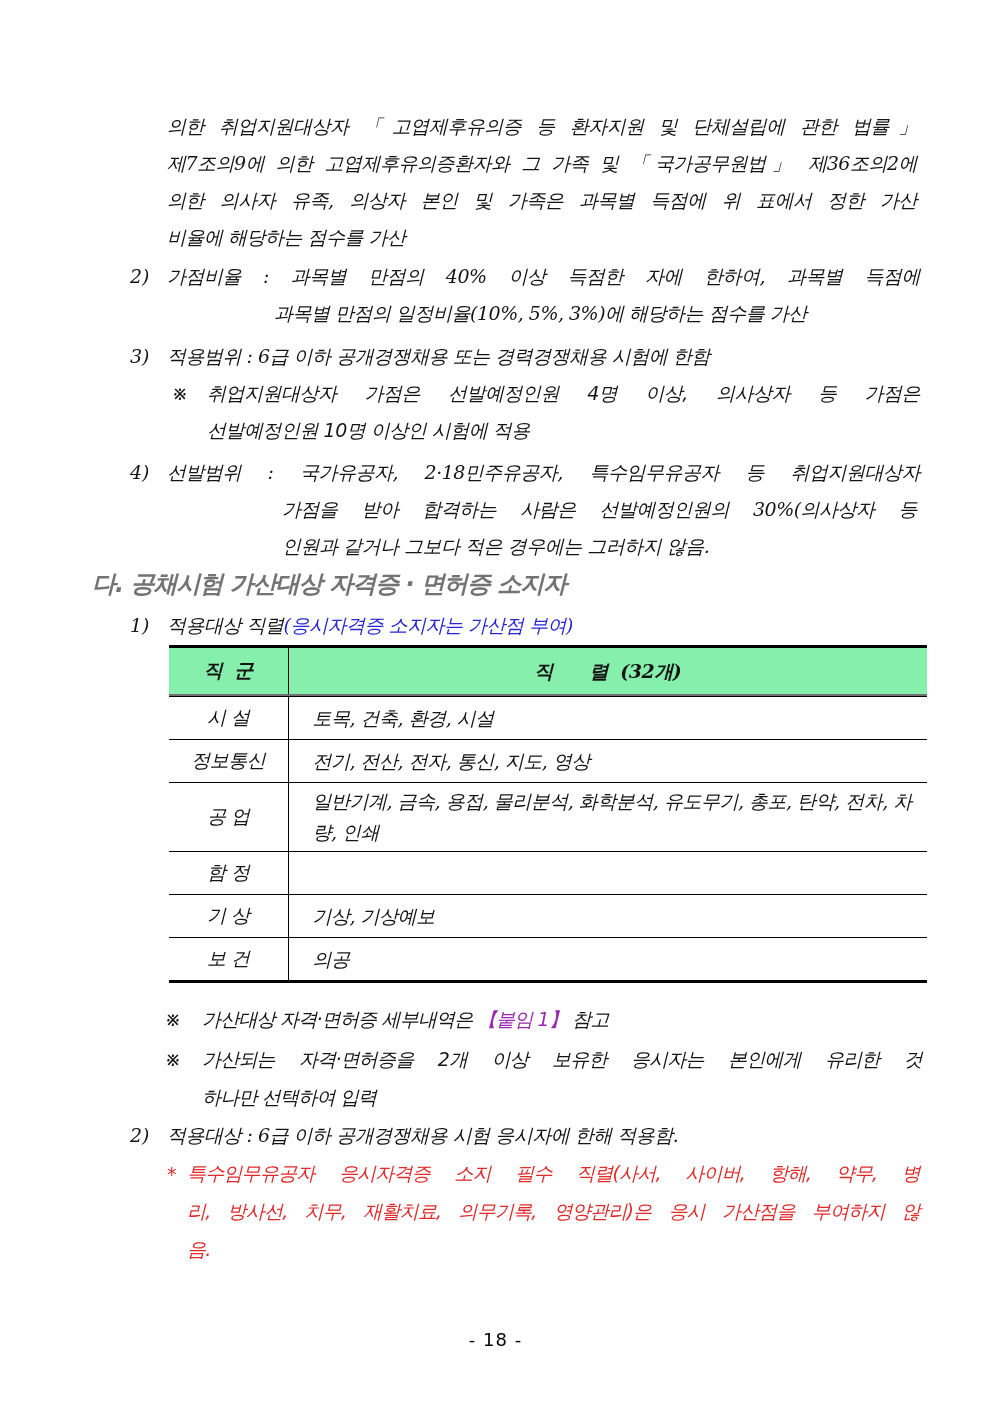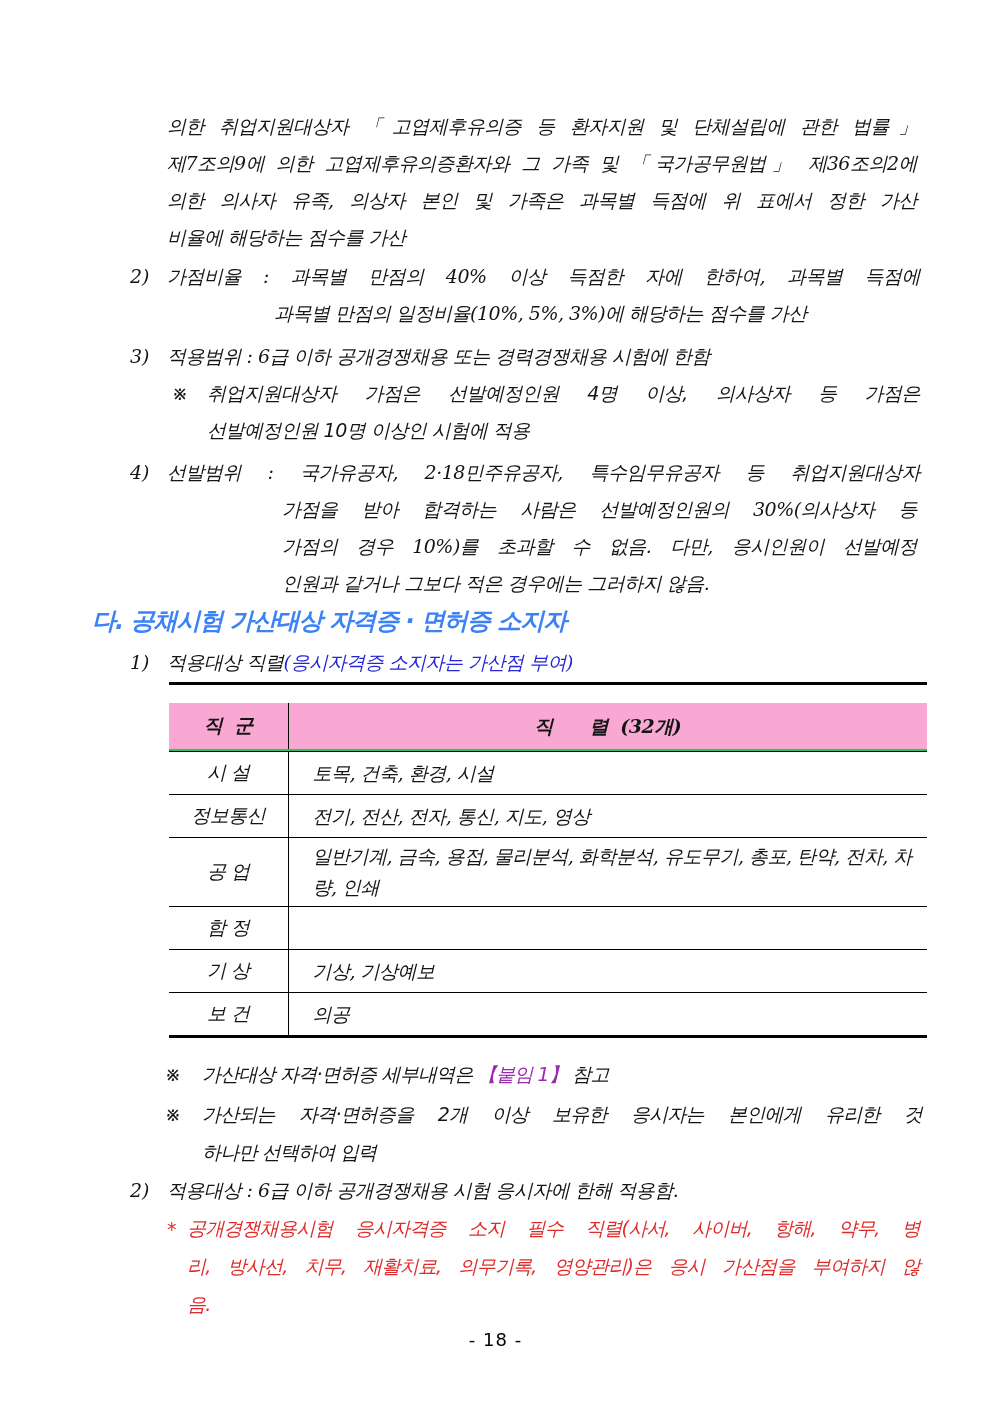--- a/index.html
+++ b/index.html
@@ -45,37 +45,37 @@
   .subnote .marker { position: absolute; left: 5px; top: 0; font-size: 19px; line-height: 37px; }
   #item-selection { margin-top: 5px; }
   #item-selection .cont { padding-left: 115px; width: 635px; box-sizing: content-box; }
 
   .section-heading {
     margin: 2px 0 0 -38px;
     font-size: 24px;
     font-weight: bold;
     line-height: 34px;
     letter-spacing: -1px;
-    color: #3b82f6;
+    color: #737373;
   }
   #item-apply1 { margin-top: 6px; }
   .blue-text { color: #2626d6; }
 
   .dtable {
     margin-top: 1px;
     margin-left: 39px;
     width: 758px;
     border-top: 3px solid #000;
     border-bottom: 3px solid #000;
     font-size: 19px;
     letter-spacing: -0.5px;
   }
   .trow { display: flex; align-items: stretch; }
   .trow + .trow { border-top: 1.5px solid #000; }
-  .thead { background: #f9a8d4; border-bottom: 2px solid #22c55e; margin-top: 18px; }
+  .thead { background: #86efac; border-bottom: 2px solid #737373; }
   .thead .tc { font-weight: bold; white-space: pre; }
   .tc { display: flex; align-items: center; }
   .tc.c1 {
     width: 118.5px;
     justify-content: center;
     border-right: 1.5px solid #000;
     flex: none;
     min-height: 42px;
   }
   .thead .tc.c1, .thead .tc.c2 { min-height: 46px; }
@@ -142,21 +142,20 @@
           <span class="ln">선발예정인원 10명 이상인 시험에 적용</span>
         </div>
       </div>
     </div>
 
     <div class="item serif" id="item-selection">
       <span class="num">4)</span>
       <div class="itext">
         <span class="ln just">선발범위 : 국가유공자, 2·18민주유공자, 특수임무유공자 등 취업지원대상자</span>
         <span class="ln cont just">가점을 받아 합격하는 사람은 선발예정인원의 30%(의사상자 등</span>
-        <span class="ln cont just">가점의 경우 10%)를 초과할 수 없음. 다만, 응시인원이 선발예정</span>
         <span class="ln cont">인원과 같거나 그보다 적은 경우에는 그러하지 않음.</span>
       </div>
     </div>
 
     <div class="section-heading gothic">다. 공채시험 가산대상 자격증 · 면허증 소지자</div>
 
     <div class="item serif" id="item-apply1">
       <span class="num">1)</span>
       <div class="itext">
         <span class="ln"><span>적용대상 직렬</span><span class="blue-text">(응시자격증 소지자는 가산점 부여)</span></span>
@@ -205,21 +204,21 @@
 
     <div class="item serif" id="item-apply2">
       <span class="num">2)</span>
       <div class="itext">
         <span class="ln">적용대상 : 6급 이하 공개경쟁채용 시험 응시자에 한해 적용함.</span>
       </div>
     </div>
 
     <div class="rednote gothic">
       <span class="marker">*</span>
-      <span class="ln just">공개경쟁채용시험 응시자격증 소지 필수 직렬(사서, 사이버, 항해, 약무, 병</span>
+      <span class="ln just">특수임무유공자 응시자격증 소지 필수 직렬(사서, 사이버, 항해, 약무, 병</span>
       <span class="ln just">리, 방사선, 치무, 재활치료, 의무기록, 영양관리)은 응시 가산점을 부여하지 않</span>
       <span class="ln">음.</span>
     </div>
 
   </div>
 
   <div class="footer gothic">- 18 -</div>
 </div>
 
 </body></html>

